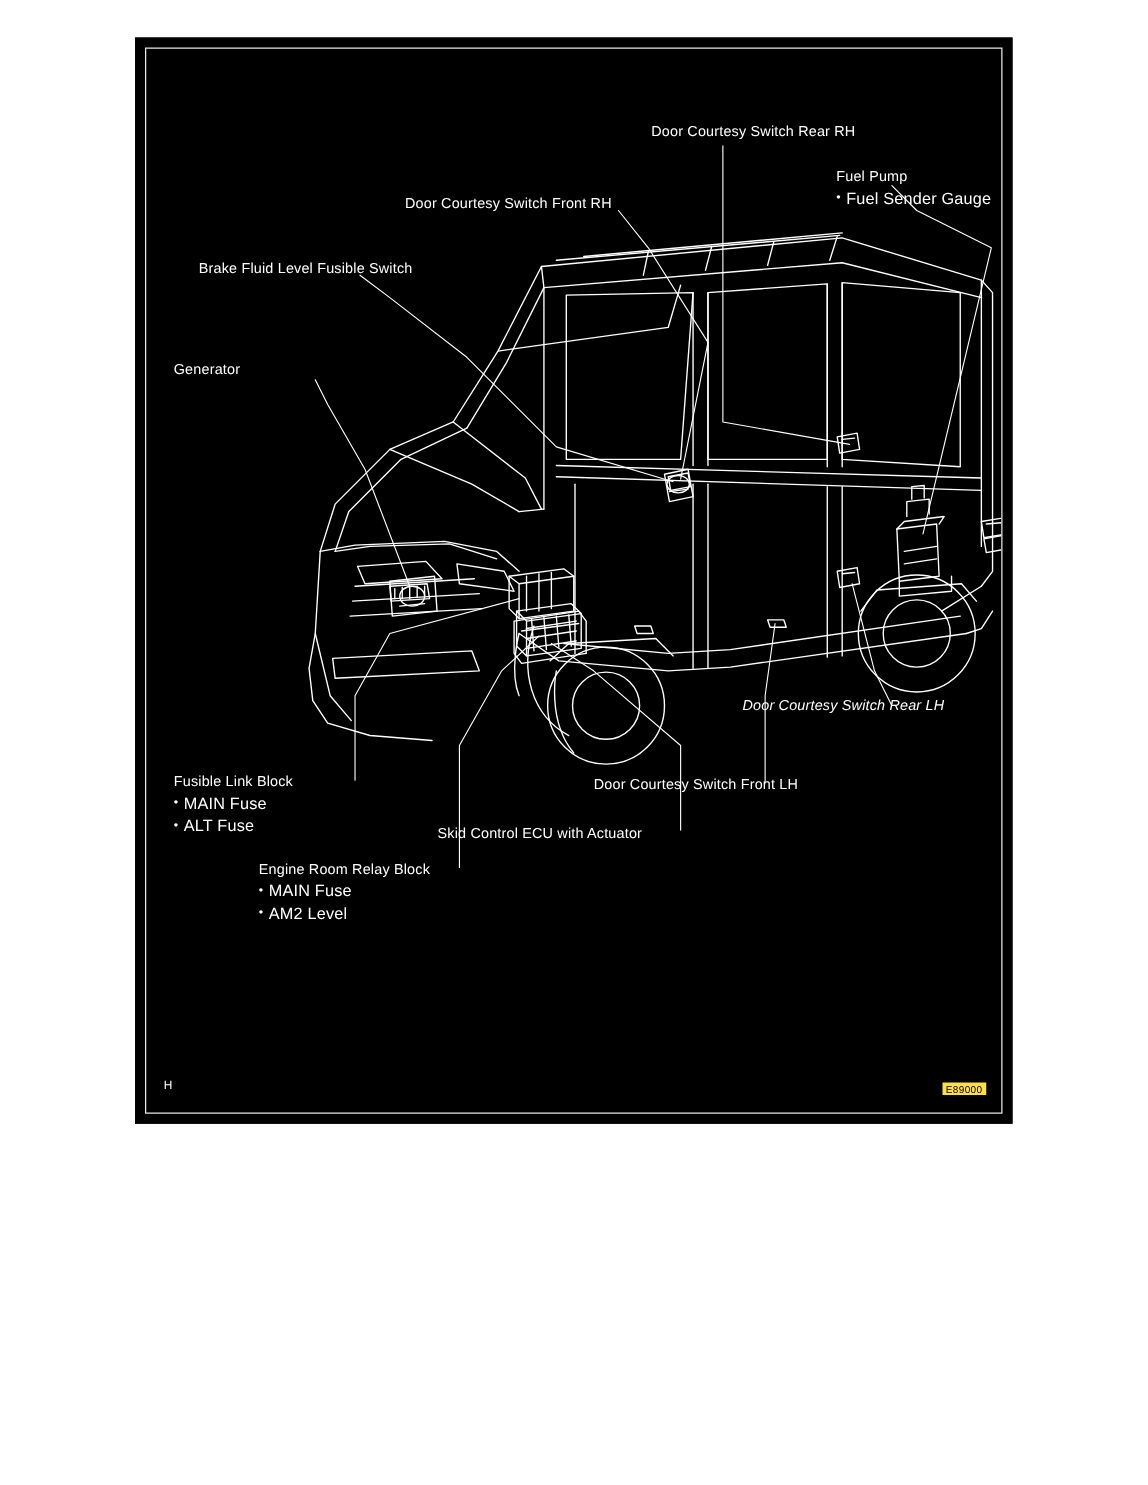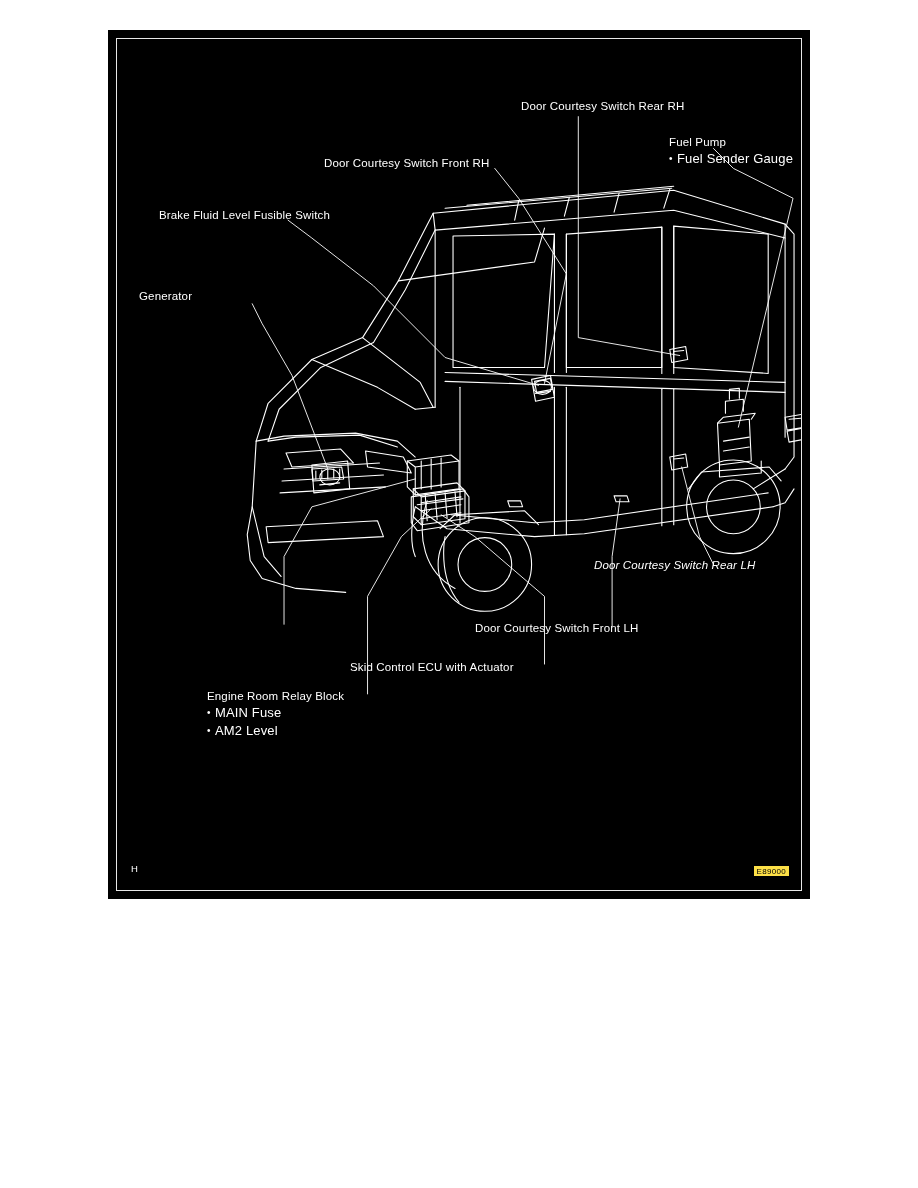--- a/index.html
+++ b/index.html
@@ -269,20 +269,25 @@
       </div>
 
       <div class="label" style="left:358px; top:582px;">
         <span class="title">Door Courtesy Switch Front LH</span>
       </div>
 
       <div class="label" style="left:233px; top:621px;">
         <span class="title">Skid Control ECU with Actuator</span>
       </div>
 
+      <div class="label" style="left:22px; top:580px;">
+        <span class="title">Fusible Link Block</span>
+        <span class="sub">MAIN Fuse</span>
+        <span class="sub">ALT Fuse</span>
+      </div>
 
       <div class="label" style="left:90px; top:650px;">
         <span class="title">Engine Room Relay Block</span>
         <span class="sub">MAIN Fuse</span>
         <span class="sub">AM2 Level</span>
       </div>
 
       <div id="corner-h">H</div>
       <div id="figure-code">E89000</div>
 

